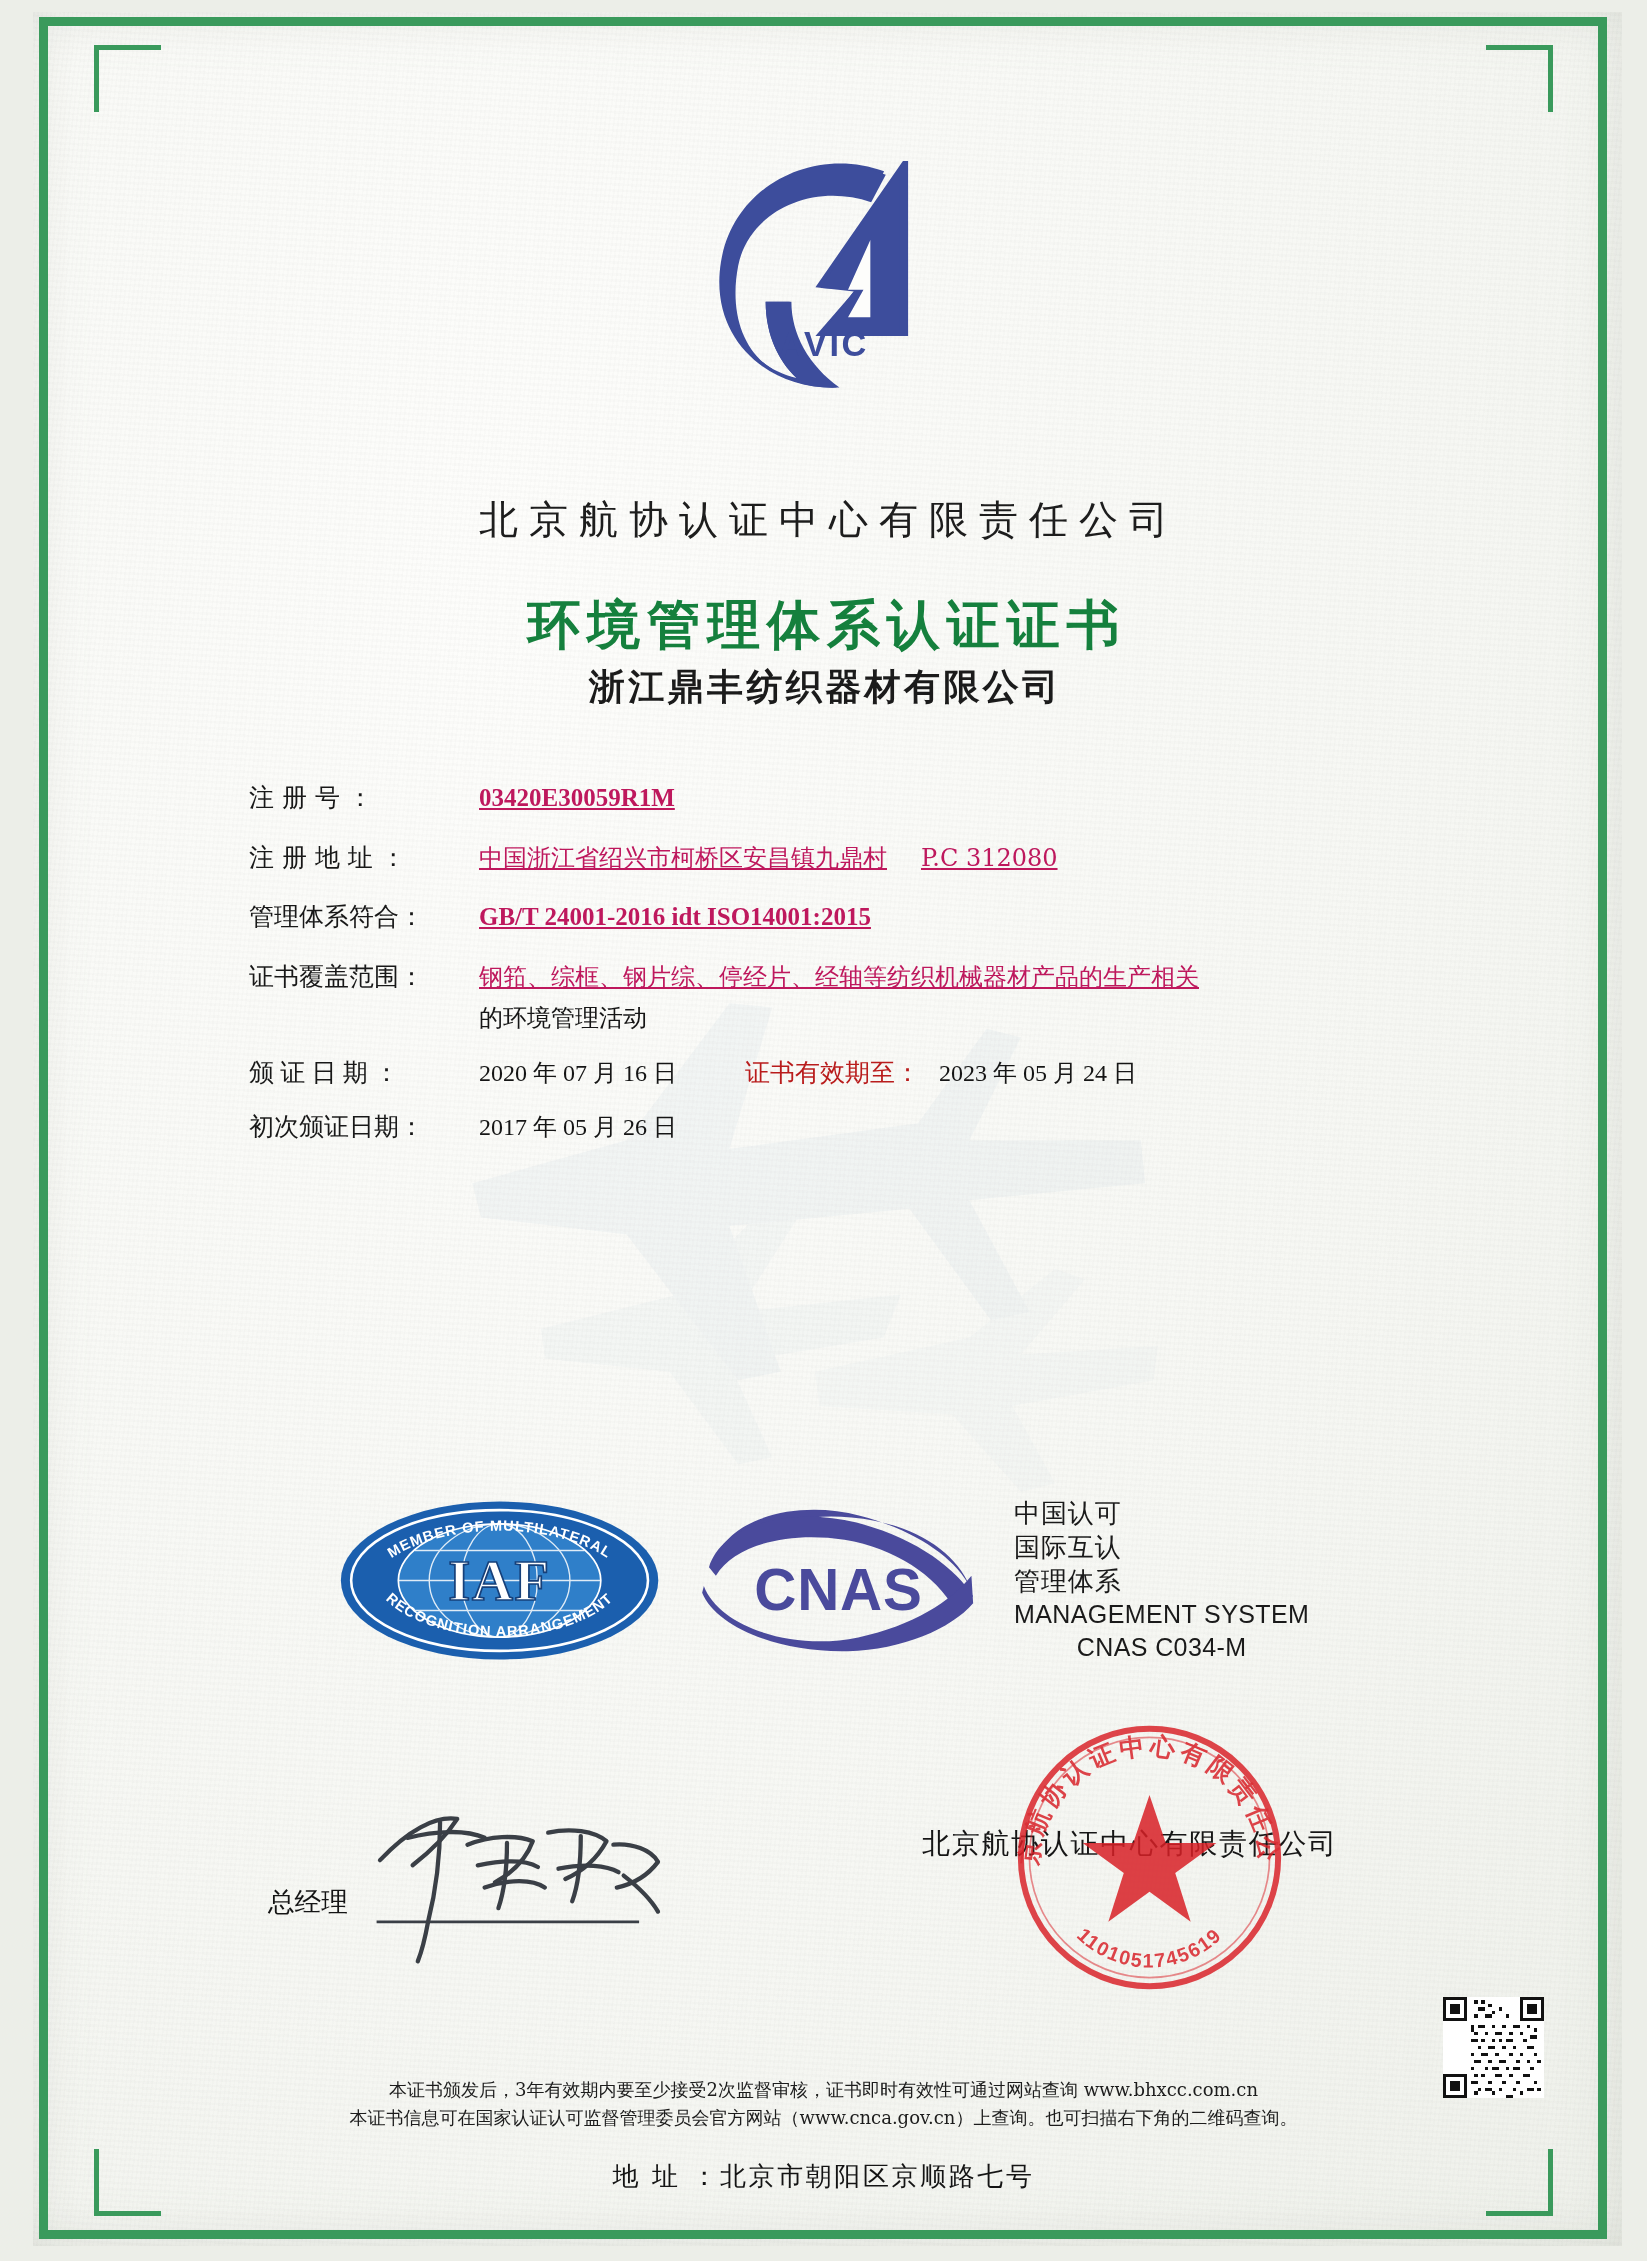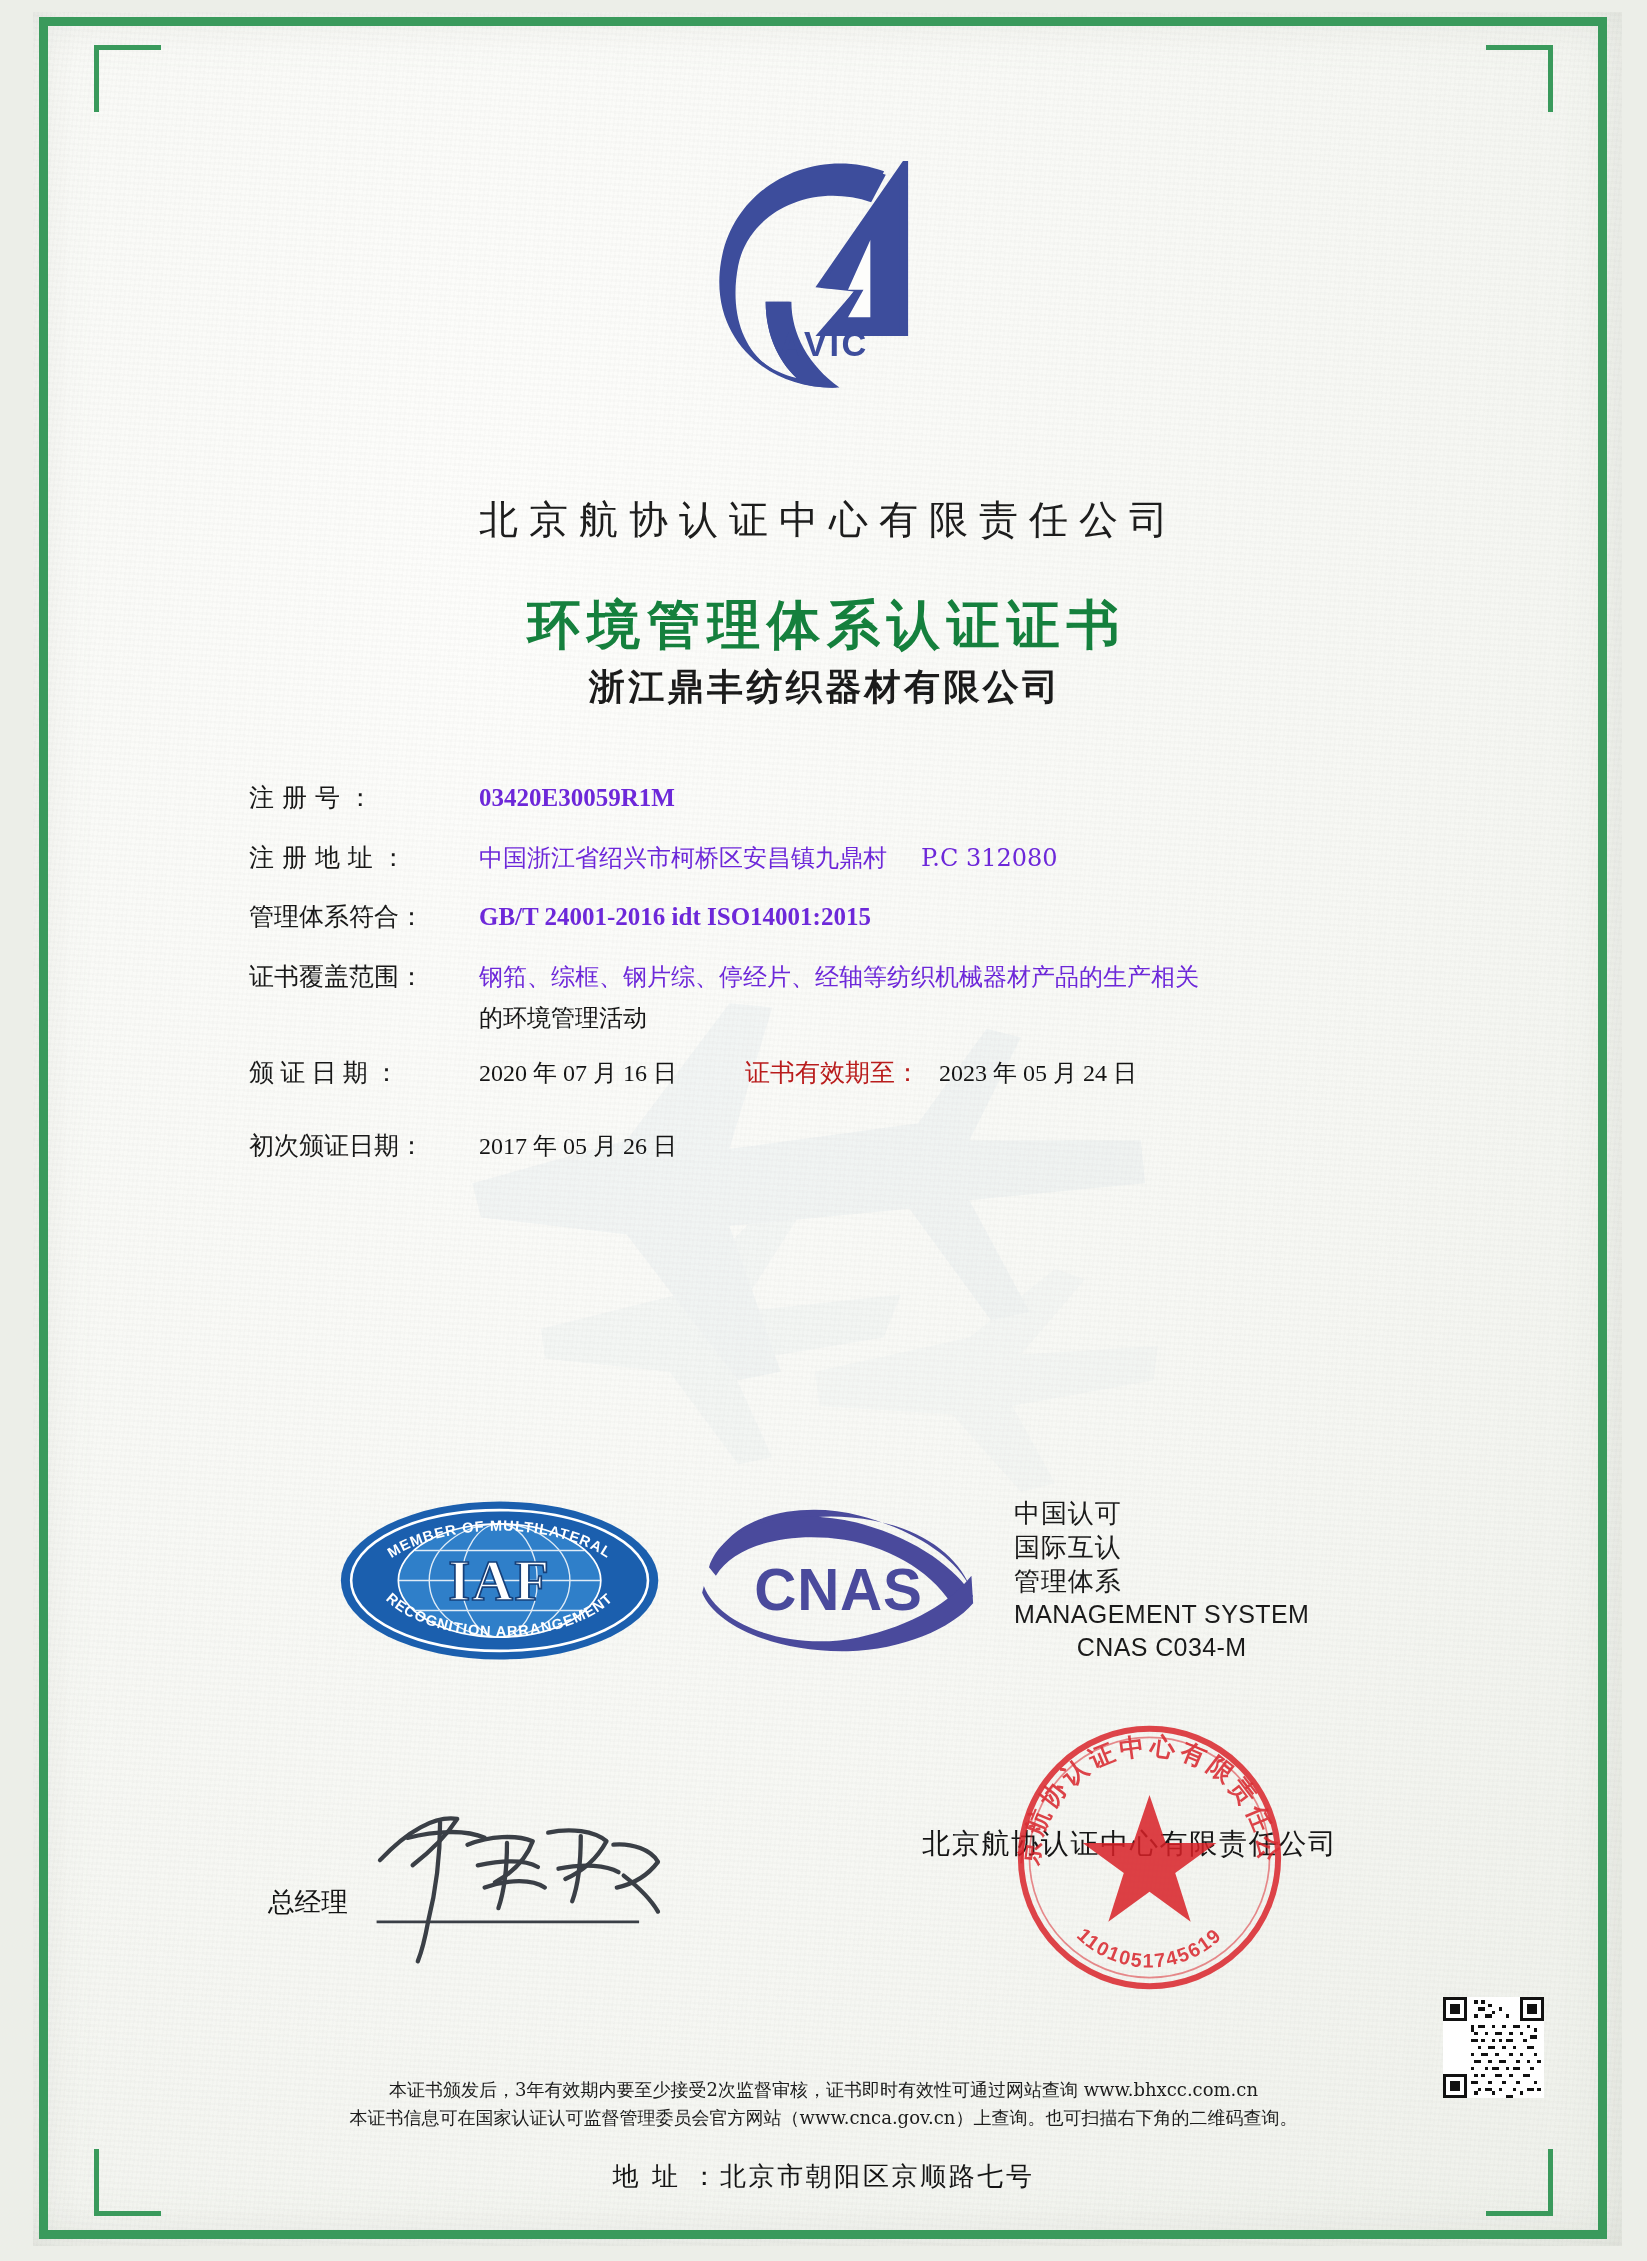--- a/index.html
+++ b/index.html
@@ -153,22 +153,23 @@
   .row .lbl {
     width: 230px;
     flex: 0 0 230px;
     font-size: 25px;
     color: #181818;
     font-family: "DejaVu Serif", "Liberation Serif", serif;
     white-space: nowrap;
   }
   .row .val {
     font-size: 24px;
-    color: #6d28d9;
-    font-family: "DejaVu Serif", "Liberation Serif", serif;
+    color: #be185d;
+    font-family: "DejaVu Serif", "Liberation Serif", serif;
+    text-decoration: underline;
   }
   .row .val.bold {
     font-weight: bold;
     font-family: "Liberation Serif", "DejaVu Serif", serif;
     font-size: 25px;
   }
   .row .val.mono-ish {
     font-family: "Liberation Serif", "DejaVu Serif", serif;
     font-size: 24px;
   }
@@ -185,21 +186,21 @@
     margin-bottom: 20.6px;
   }
   .date-row .lbl {
     width: 230px;
     flex: 0 0 230px;
     font-size: 25px;
     letter-spacing: 12px;
     color: #181818;
     white-space: nowrap;
   }
-  .date-row .lbl.nospace { letter-spacing: 3.4px; margin-top: 19px; }
+  .date-row .lbl.nospace { letter-spacing: 3.4px; }
   .date-row .val {
     font-size: 24px;
     color: #151515;
     min-width: 266px;
   }
   .date-row .lbl2 {
     font-size: 25px;
     color: #b91c1c;
     margin-right: 19px;
     white-space: nowrap;

